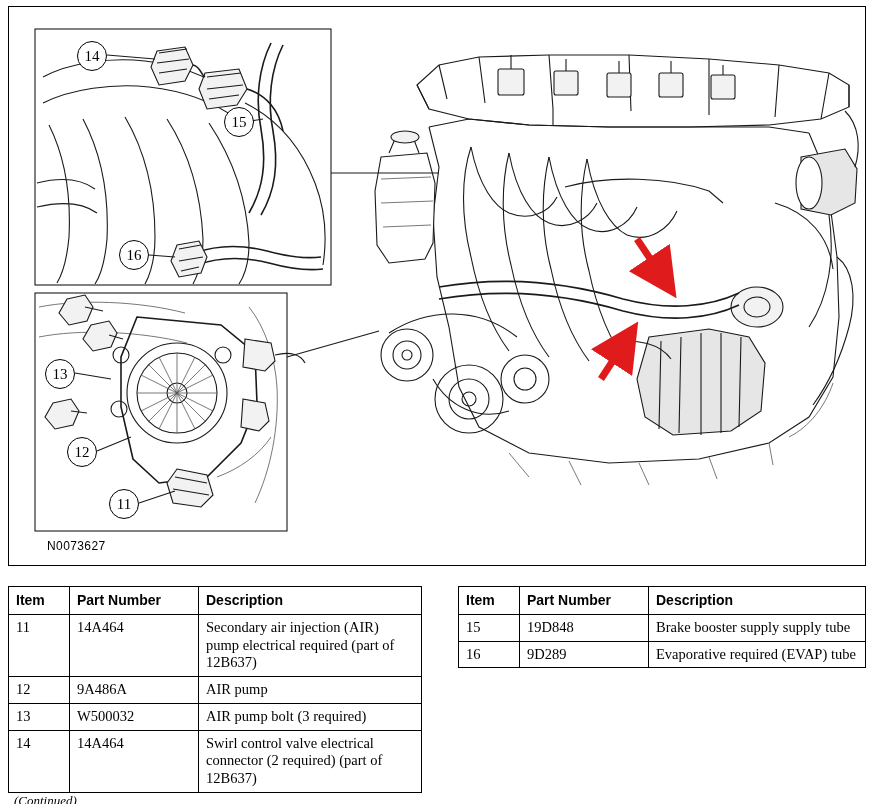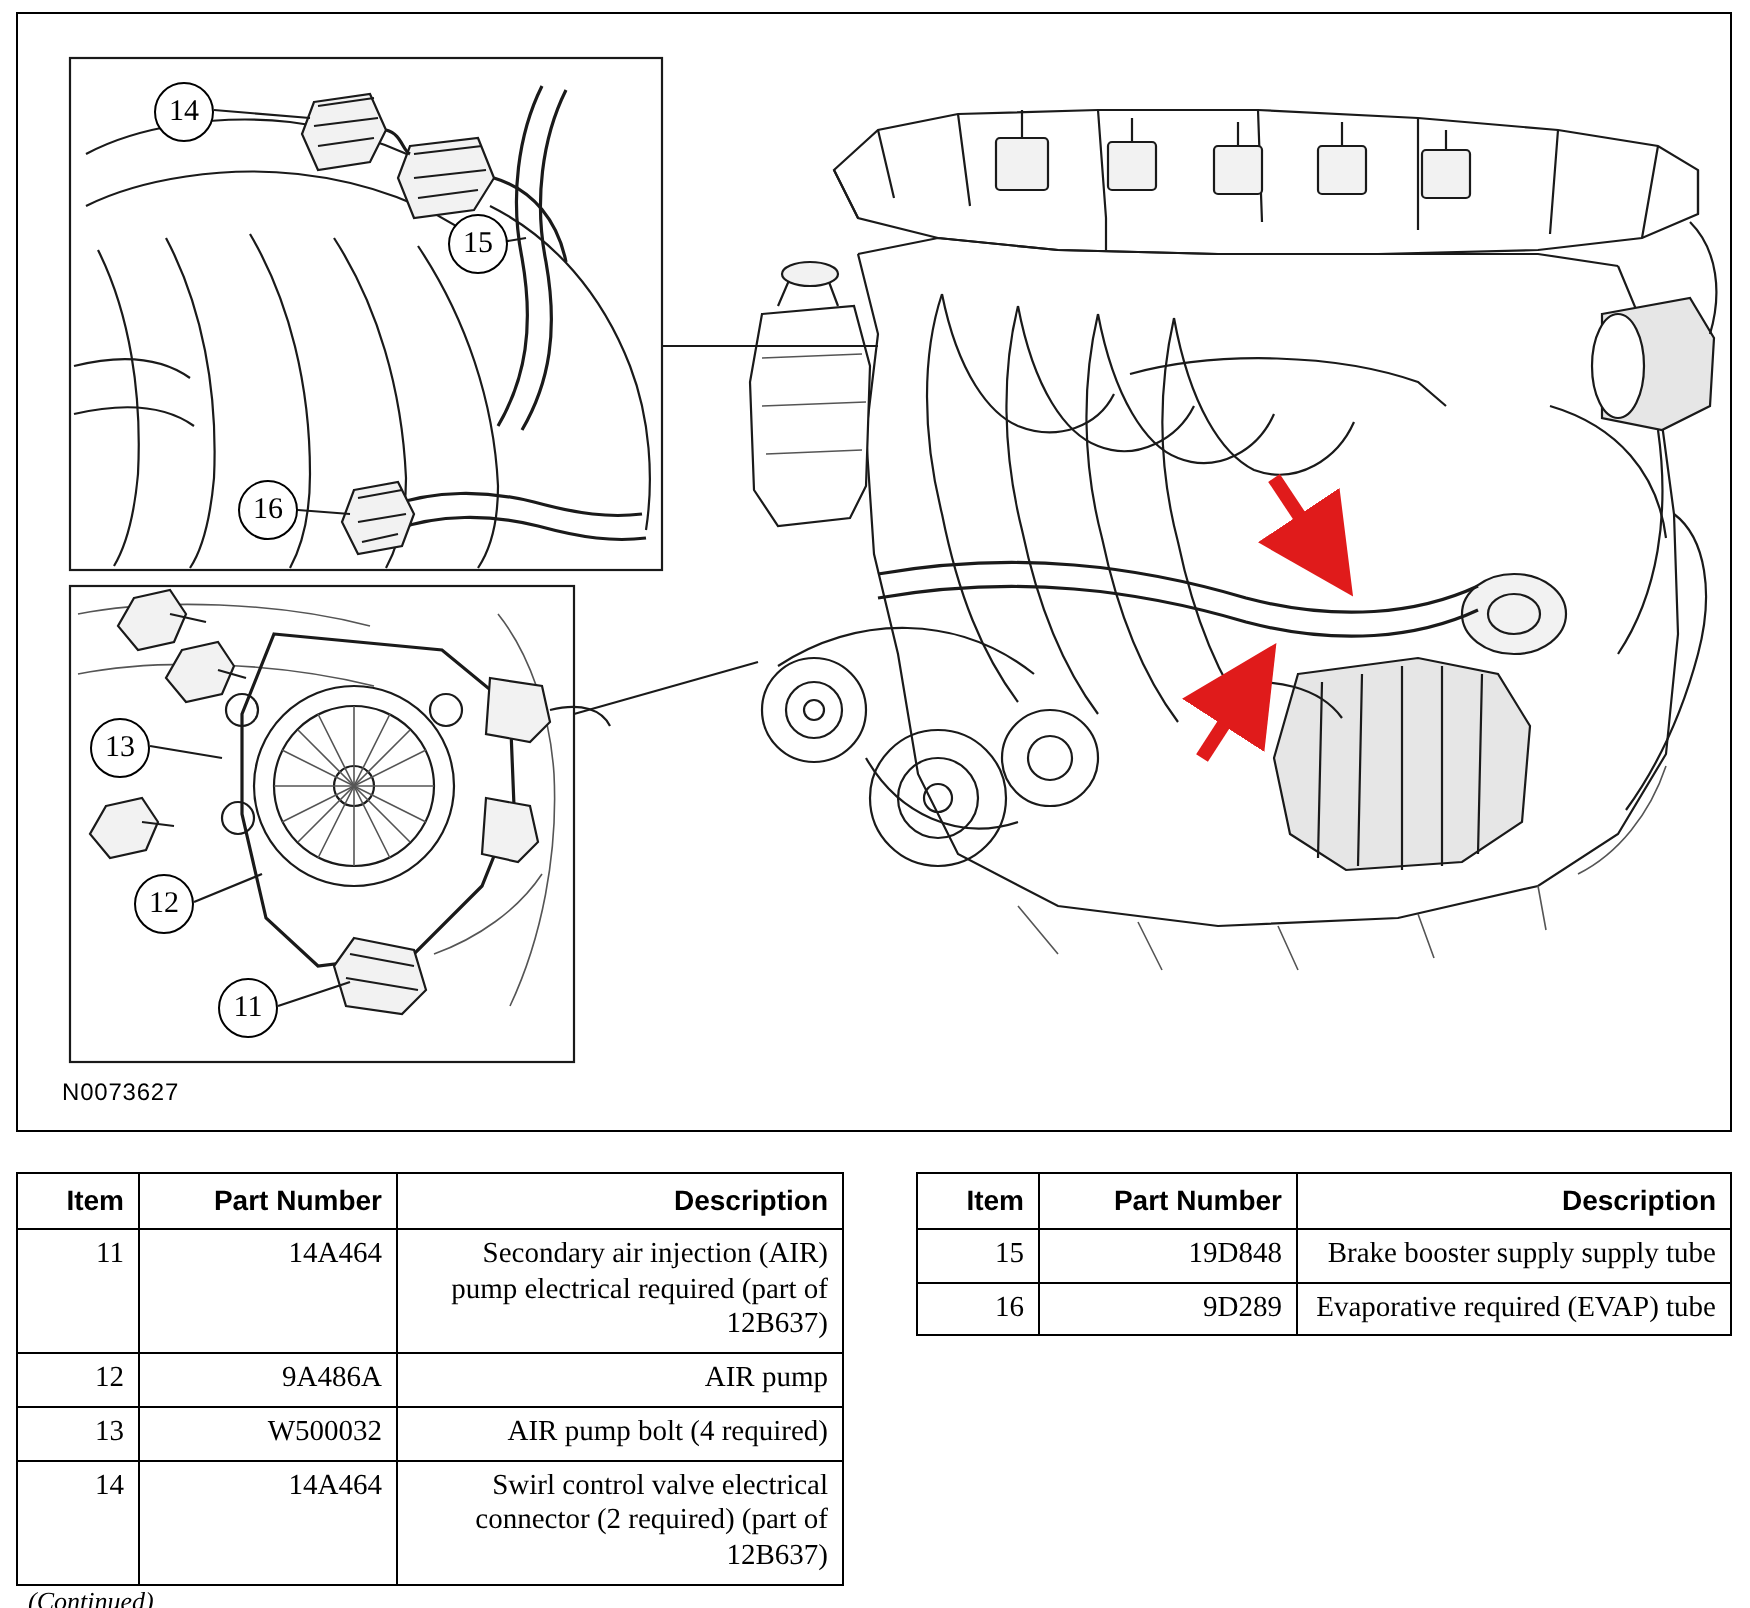--- a/index.html
+++ b/index.html
@@ -28,21 +28,21 @@
     background: #fff;
     overflow: hidden;
   }
   .illus-svg {
     position: absolute;
     left: 0;
     top: 0;
   }
   .fig-id {
     position: absolute;
-    left: 22px;
+    left: 38px;
     top: 532px;
     font-family: "Liberation Sans", sans-serif;
     font-size: 12px;
     letter-spacing: 0.4px;
     color: #000;
   }
 
   
   .callout {
     position: absolute;
@@ -64,21 +64,21 @@
     border-collapse: collapse;
     font-family: "Liberation Serif", serif;
     font-size: 14.5px;
     background: #fff;
   }
   .parts-table th,
   .parts-table td {
     border: 1px solid #000;
     padding: 4px 7px;
     vertical-align: top;
-    text-align: right;
+    text-align: left;
     line-height: 1.22;
   }
   .parts-table th {
     font-family: "Liberation Sans", sans-serif;
     font-size: 14px;
     font-weight: bold;
     padding: 5px 7px;
   }
   #table-left {
     left: 8px;
@@ -301,21 +301,21 @@
       <td>Secondary air injection (AIR) pump electrical required (part of 12B637)</td>
     </tr>
     <tr>
       <td>12</td>
       <td>9A486A</td>
       <td>AIR pump</td>
     </tr>
     <tr>
       <td>13</td>
       <td>W500032</td>
-      <td>AIR pump bolt (4 required)</td>
+      <td>AIR pump bolt (3 required)</td>
     </tr>
     <tr>
       <td>14</td>
       <td>14A464</td>
       <td>Swirl control valve electrical connector (2 required) (part of 12B637)</td>
     </tr>
   </tbody>
 </table>
 
 <table class="parts-table" id="table-right">

